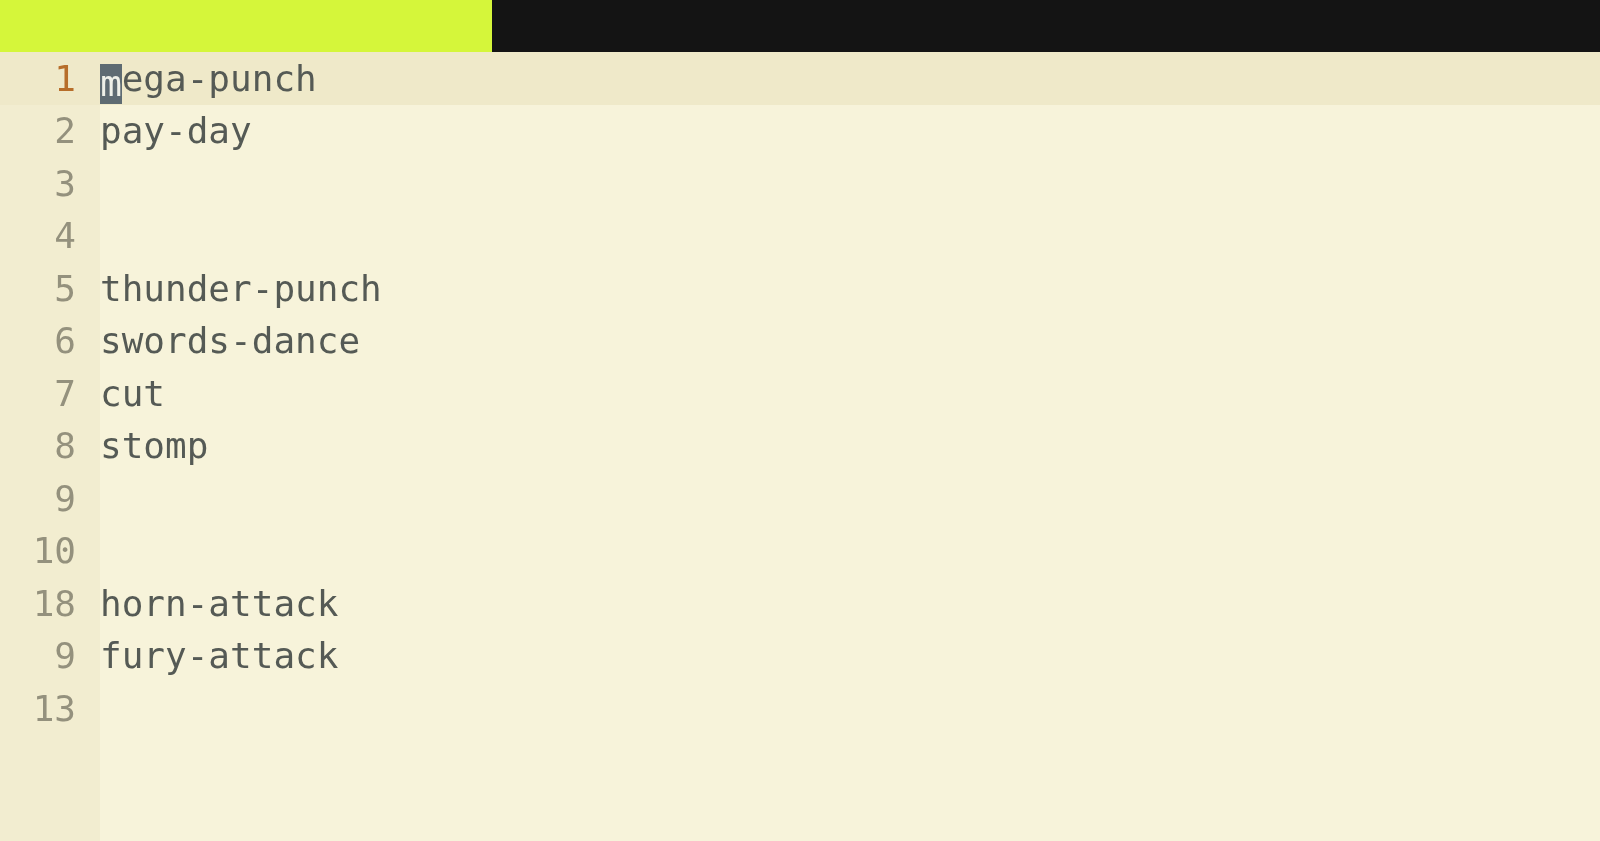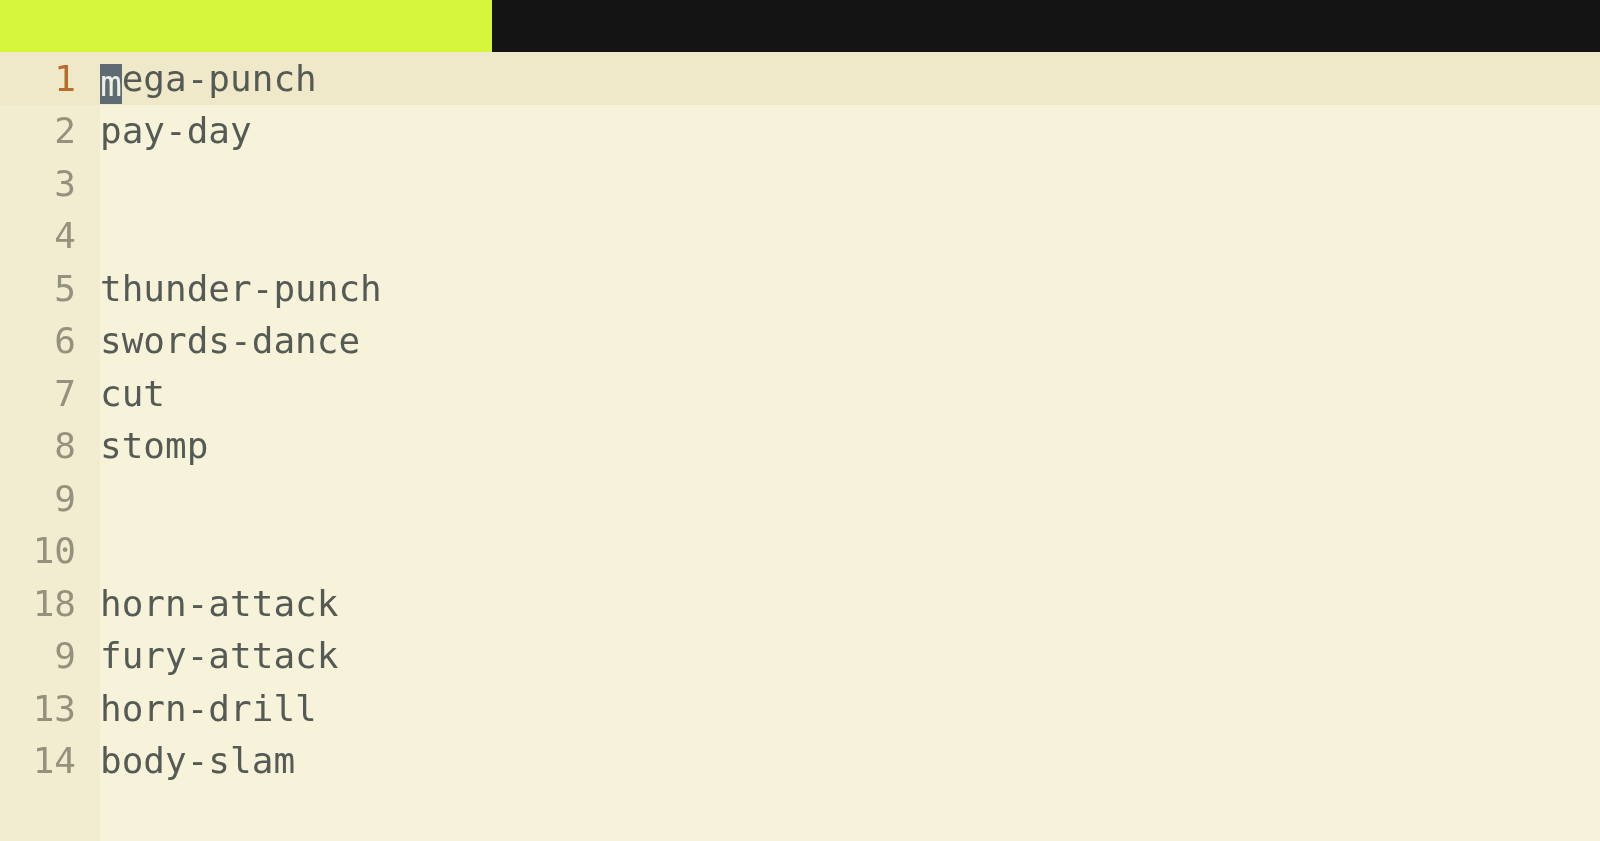--- a/index.html
+++ b/index.html
@@ -132,20 +132,15 @@
       <div class="line">
         <div class="lineno">18</div>
         <div class="content">horn-attack</div>
       </div>
       <div class="line">
         <div class="lineno">9</div>
         <div class="content">fury-attack</div>
       </div>
       <div class="line">
         <div class="lineno">13</div>
-        <div class="content">horn-drill</div>
-      </div>
-      <div class="line">
-        <div class="lineno">14</div>
-        <div class="content">body-slam</div>
       </div>
     </div>
 </div>
 
 </body></html>

